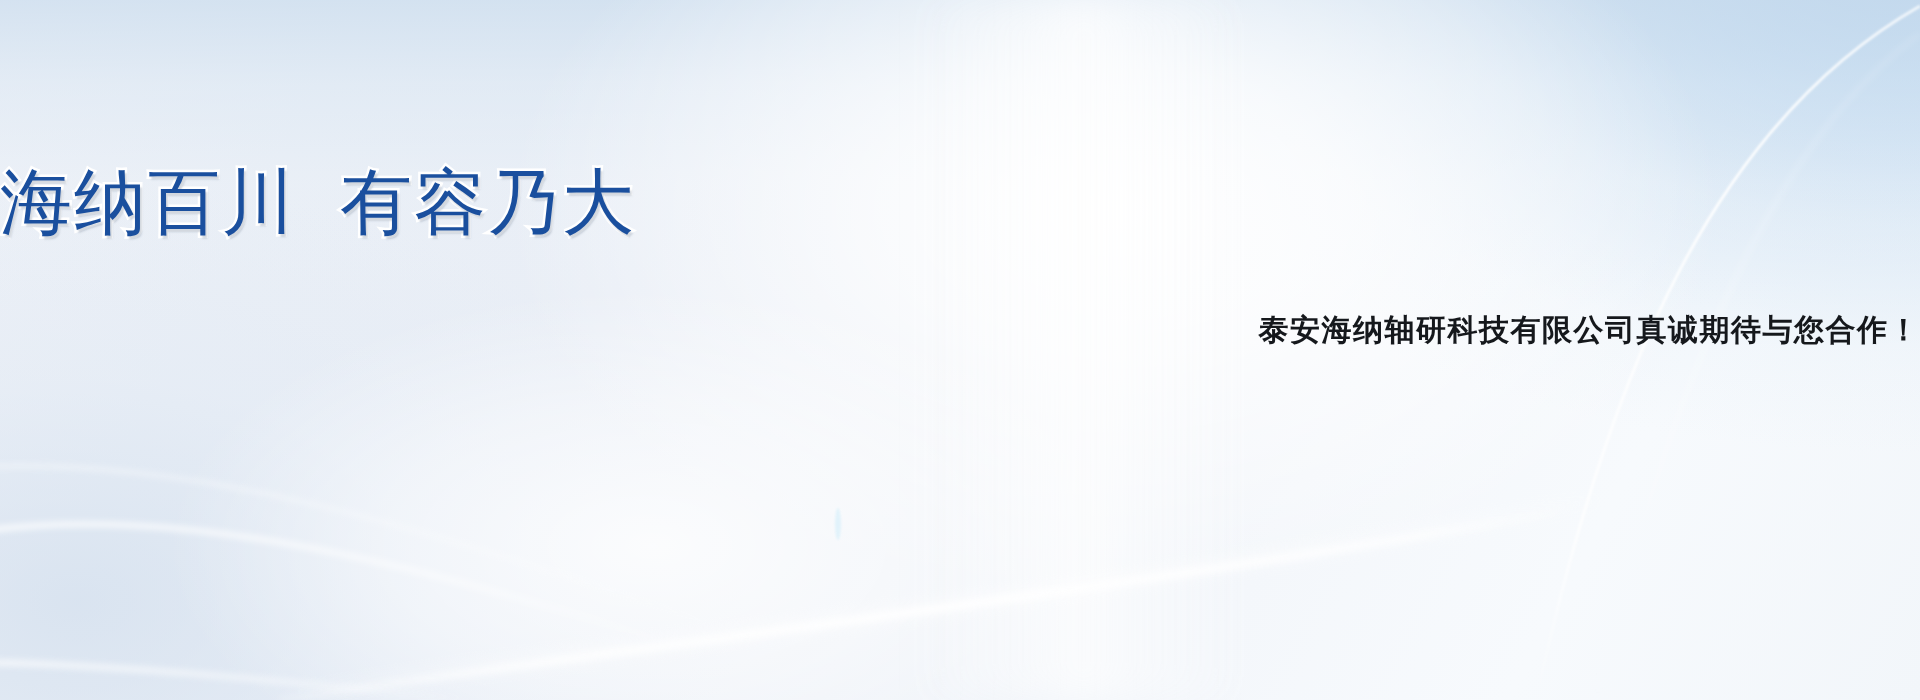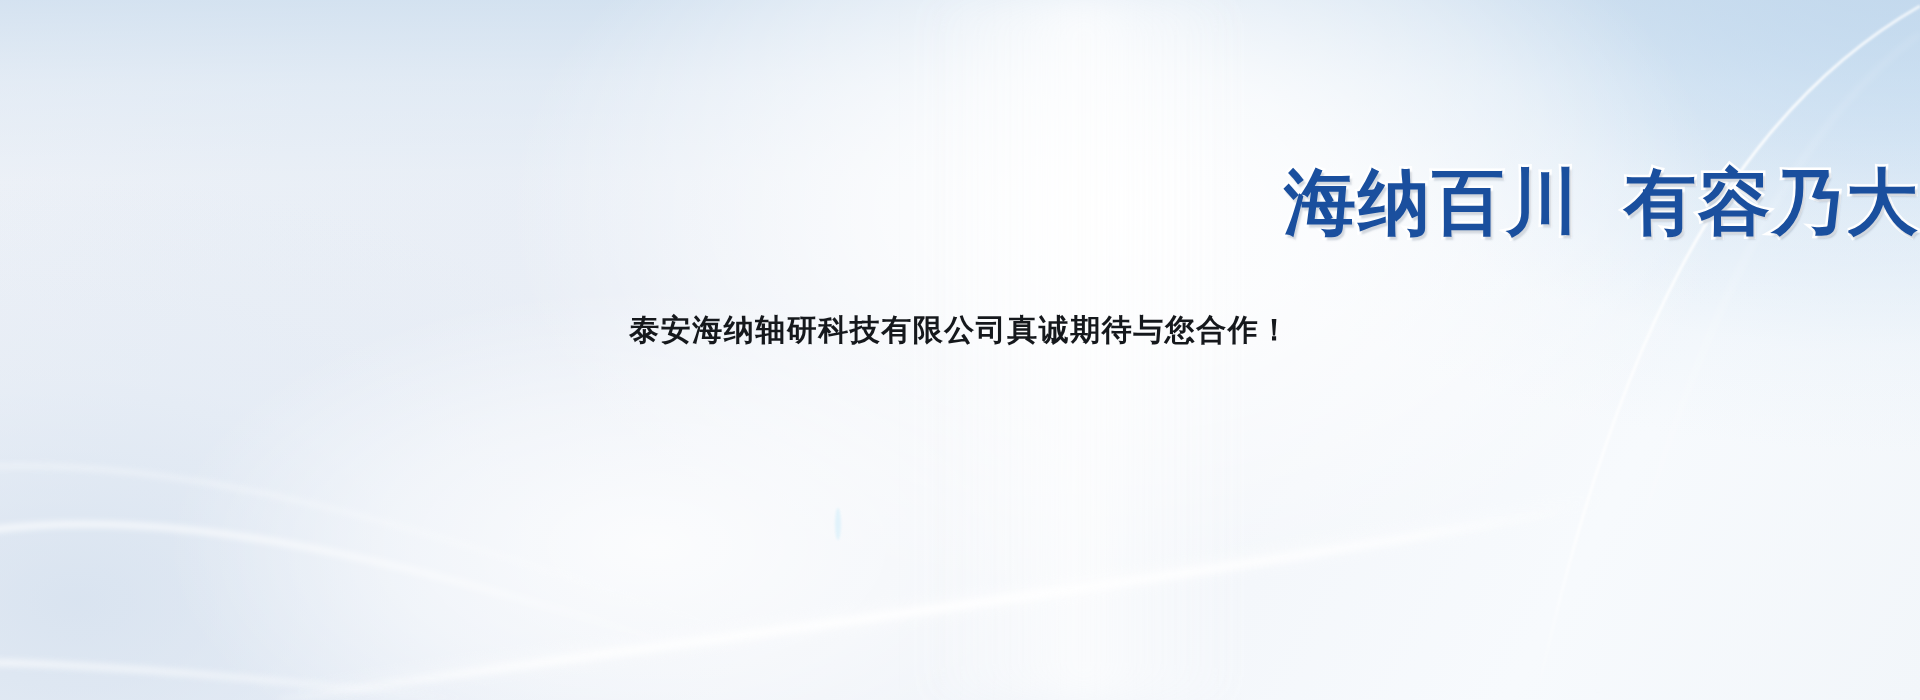--- a/index.html
+++ b/index.html
@@ -128,41 +128,41 @@
     flex-direction: column;
     align-items: center;
   }
 
   .headline {
     margin: 0;
     position: absolute;
     top: 164px;
     left: 0;
     right: 0;
-    text-align: right;
+    text-align: left;
     font-size: 72px;
     line-height: 1.08;
-    font-weight: 700;
+    font-weight: 400;
     letter-spacing: 2px;
     color: #1a4f9e;
     white-space: pre;
     -webkit-text-stroke: 5px #ffffff;
     paint-order: stroke fill;
     text-shadow:
        2px 3px 2px rgba(120,135,155,0.34),
        0 1px 0 rgba(255,255,255,0.9);
   }
 
   .subtitle {
     margin: 0;
     position: absolute;
     top: 310px;
     left: 0;
     right: 0;
-    text-align: center;
+    text-align: right;
     font-size: 30px;
     line-height: 1.3;
     font-weight: 700;
     letter-spacing: 1.5px;
     color: #15181c;
   }
 
   .subtitle-en {
     margin: 0;
     position: absolute;

